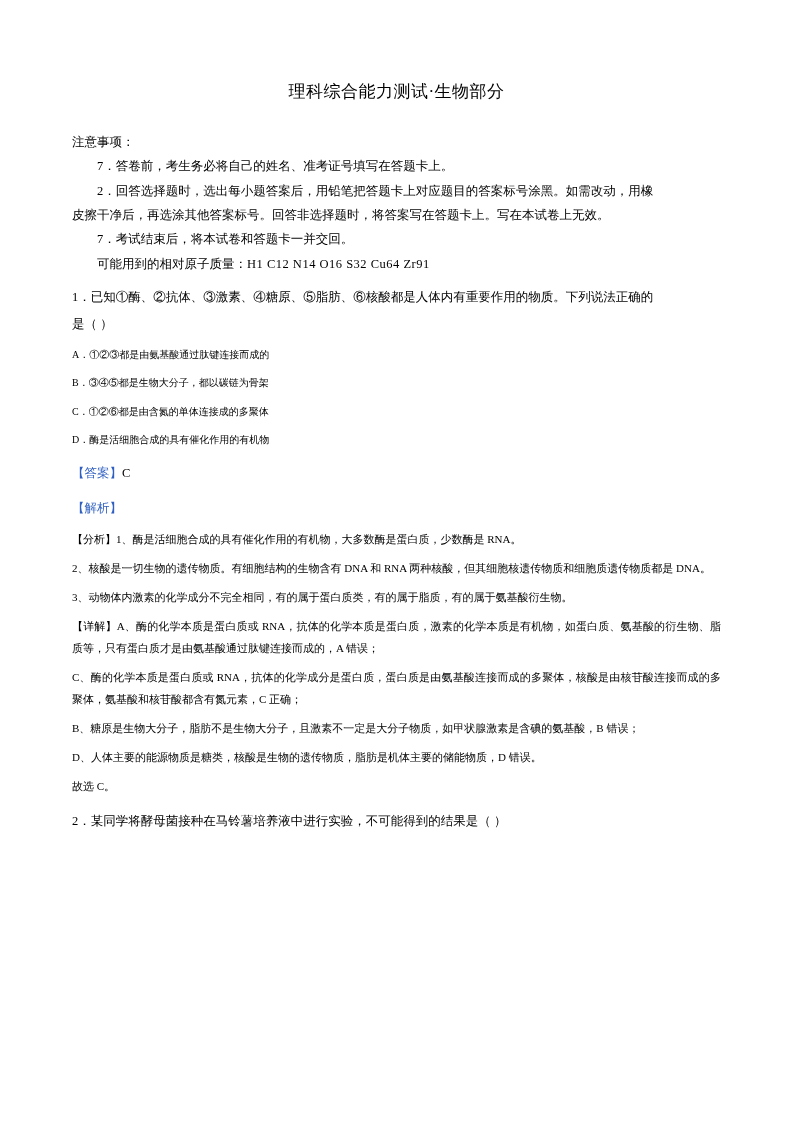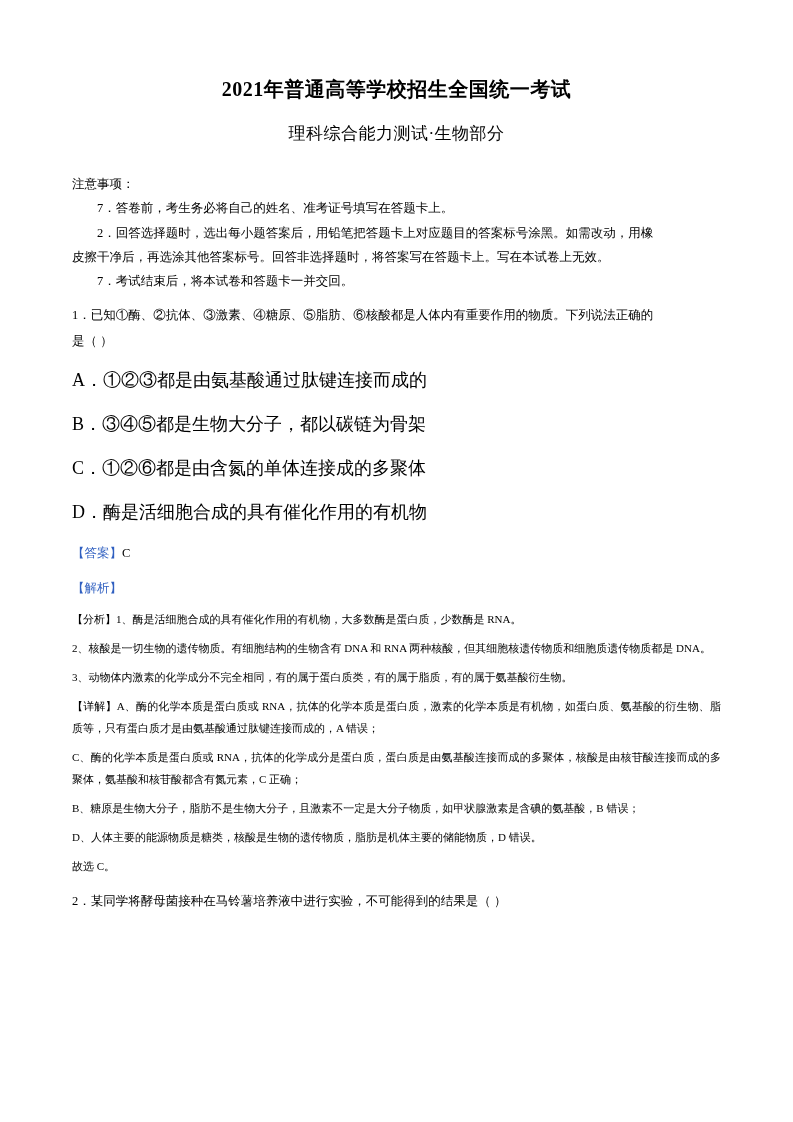--- a/index.html
+++ b/index.html
@@ -66,21 +66,21 @@
     line-height: 1.85;
     text-align: justify;
   }
   .q {
     font-size: 12.5px;
     line-height: 1.95;
     margin-top: 9px;
     text-align: justify;
   }
   .opt {
-    font-size: 18px;
+    font-size: 10px;
     line-height: 1.95;
     margin-top: 9px;
   }
   .ansline {
     font-size: 12.5px;
     line-height: 1.95;
     margin-top: 11px;
   }
   .tag {
     color: #2f5fc0;
@@ -99,29 +99,29 @@
     font-size: 12.5px;
     line-height: 1.95;
     margin-top: 12px;
   }
 </style>
 </head>
 <body>
 
 <div class="page">
 
-  <div class="title1">2021年普通高等学校招生全国统一考试</div>
   <div class="title2">理科综合能力测试·生物部分</div>
 
   <div class="notice-head">注意事项：</div>
   <div class="notice-item">7．答卷前，考生务必将自己的姓名、准考证号填写在答题卡上。</div>
   <div class="notice-item">2．回答选择题时，选出每小题答案后，用铅笔把答题卡上对应题目的答案标号涂黑。如需改动，用橡</div>
   <div class="notice-item cont">皮擦干净后，再选涂其他答案标号。回答非选择题时，将答案写在答题卡上。写在本试卷上无效。</div>
   <div class="notice-item">7．考试结束后，将本试卷和答题卡一并交回。</div>
 
+  <div class="mass-line"><span>可能用到的相对原子质量：</span><span class="sp">H1   C12   N14   O16   S32   Cu64   Zr91</span></div>
 
 
   <div class="q"><span>1．</span><span>已知①酶、②抗体、③激素、④糖原、⑤脂肪、⑥核酸都是人体内有重要作用的物质。下列说法正确的</span></div>
   <div class="q" style="margin-top:2px">是（       ）</div>
 
   <div class="opt">A．①②③都是由氨基酸通过肽键连接而成的</div>
   <div class="opt">B．③④⑤都是生物大分子，都以碳链为骨架</div>
   <div class="opt">C．①②⑥都是由含氮的单体连接成的多聚体</div>
   <div class="opt">D．酶是活细胞合成的具有催化作用的有机物</div>
 

